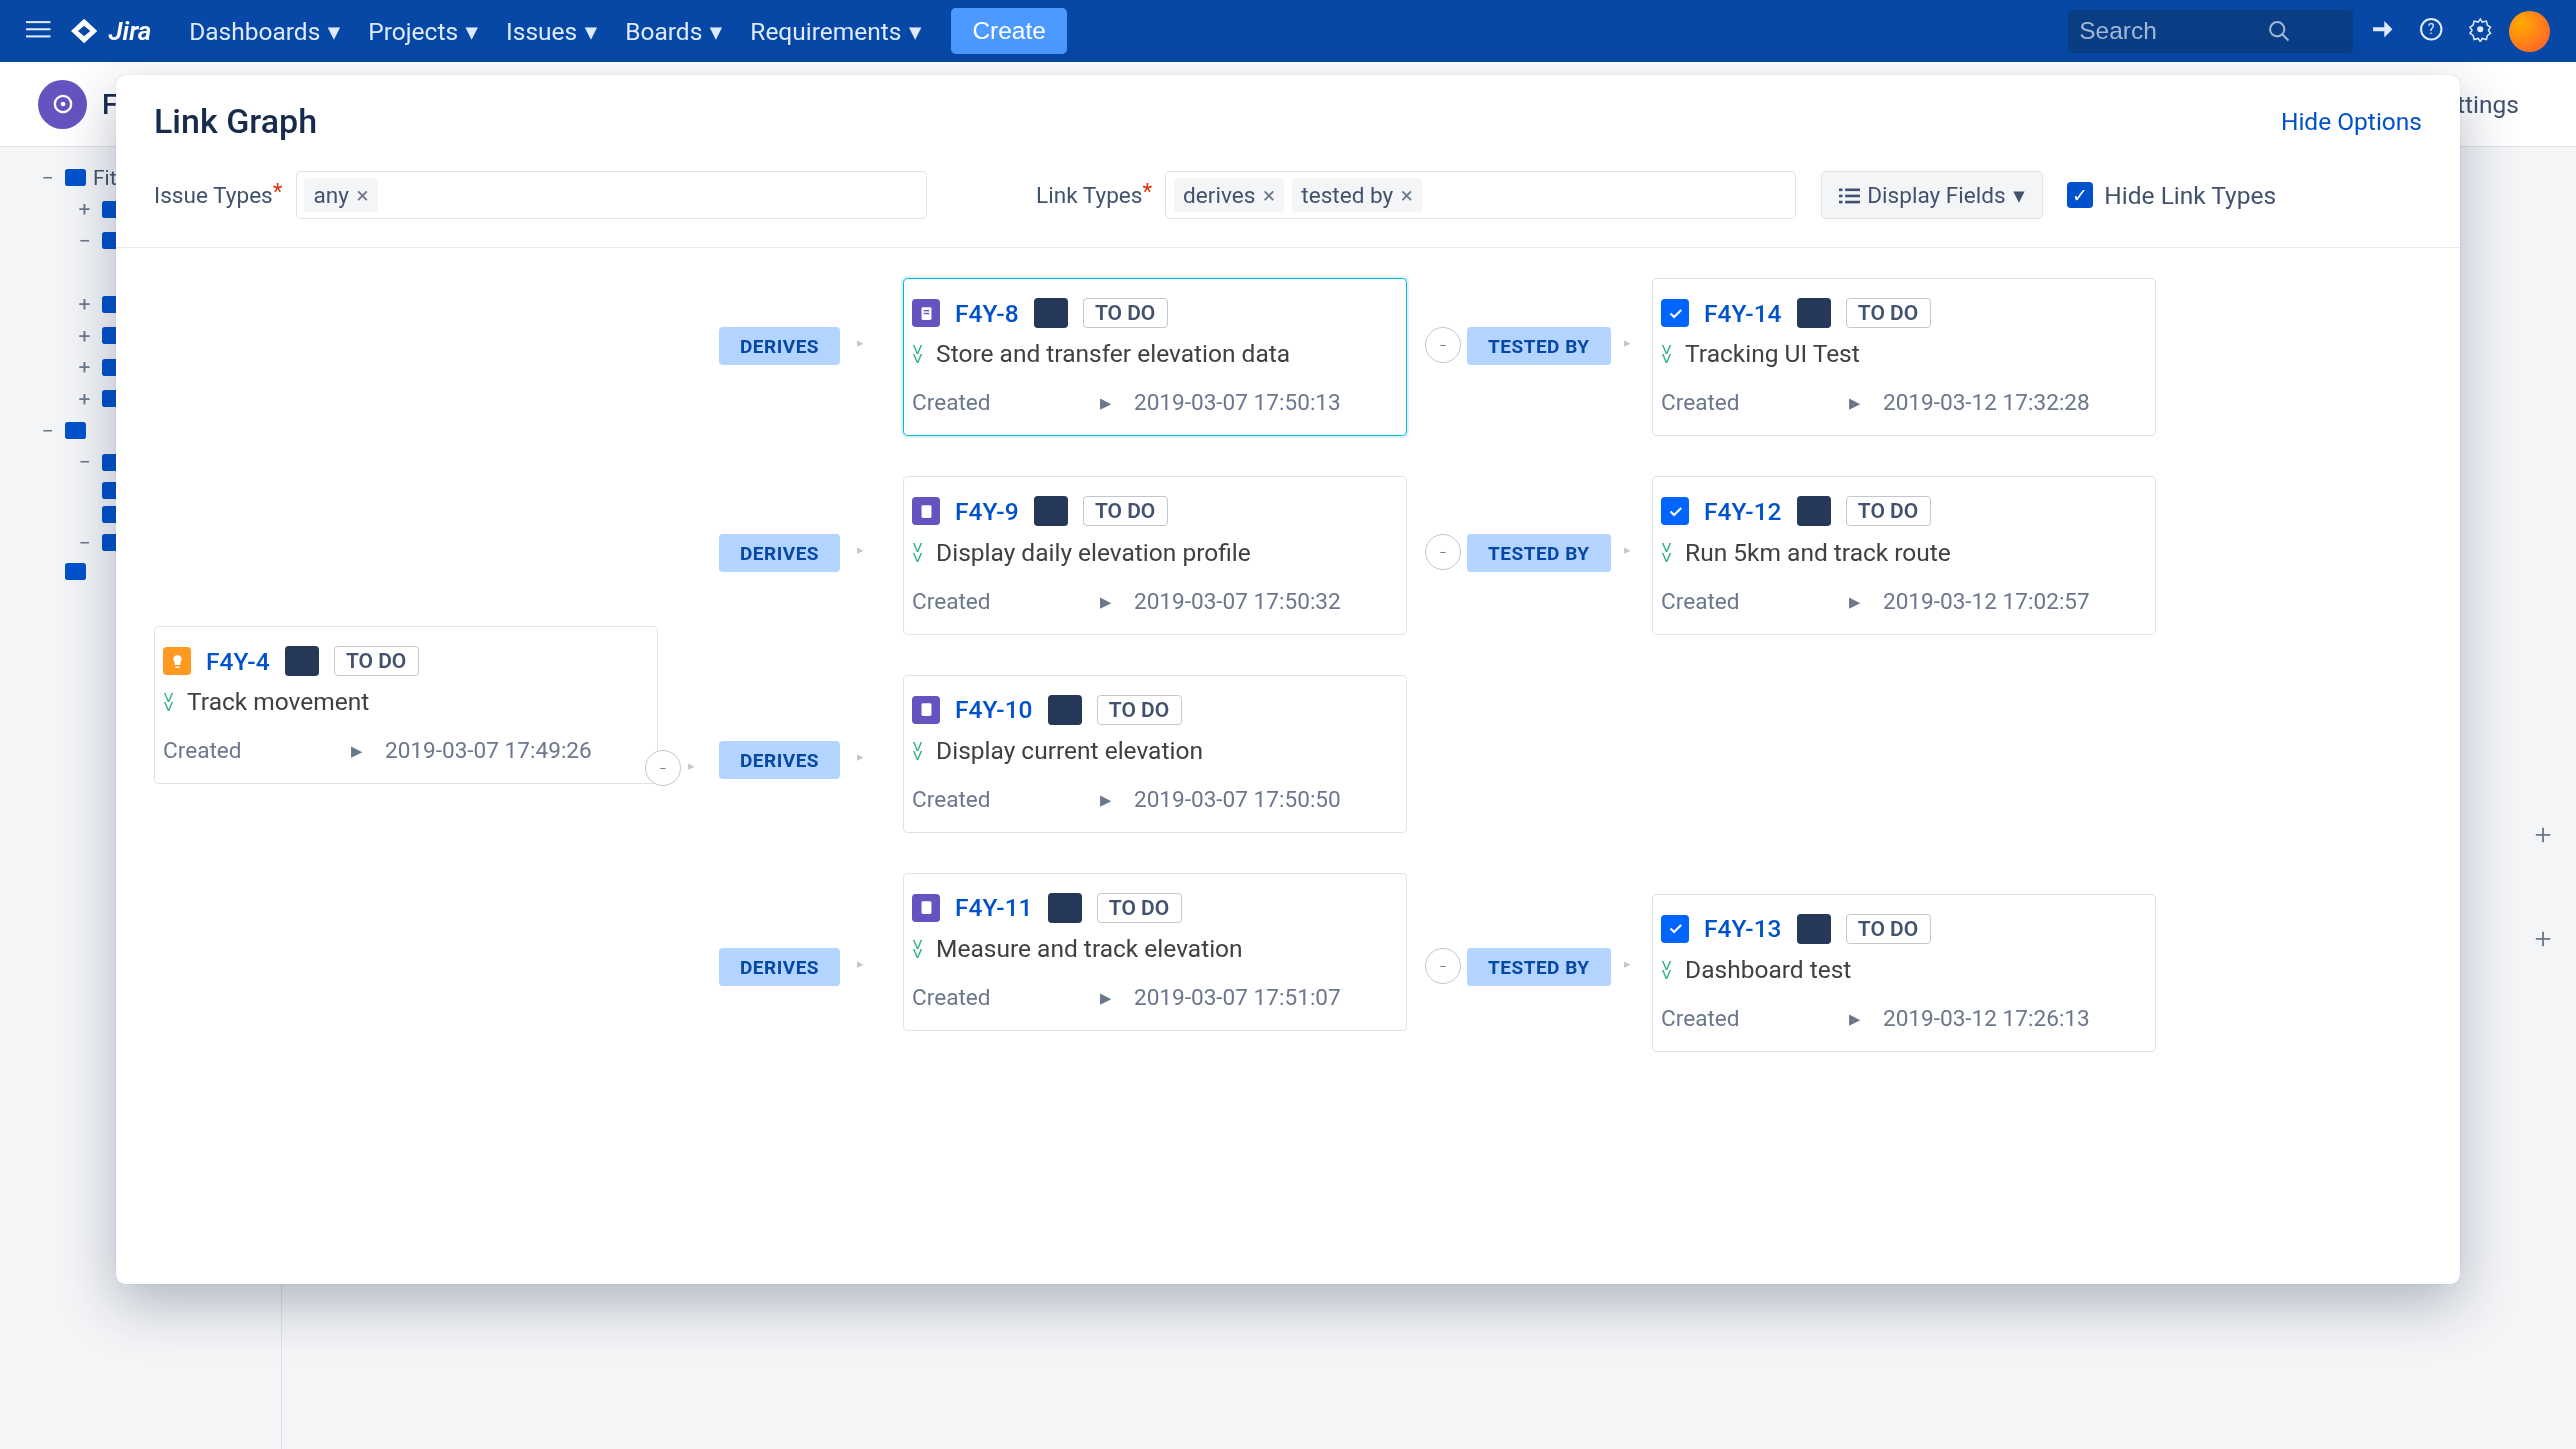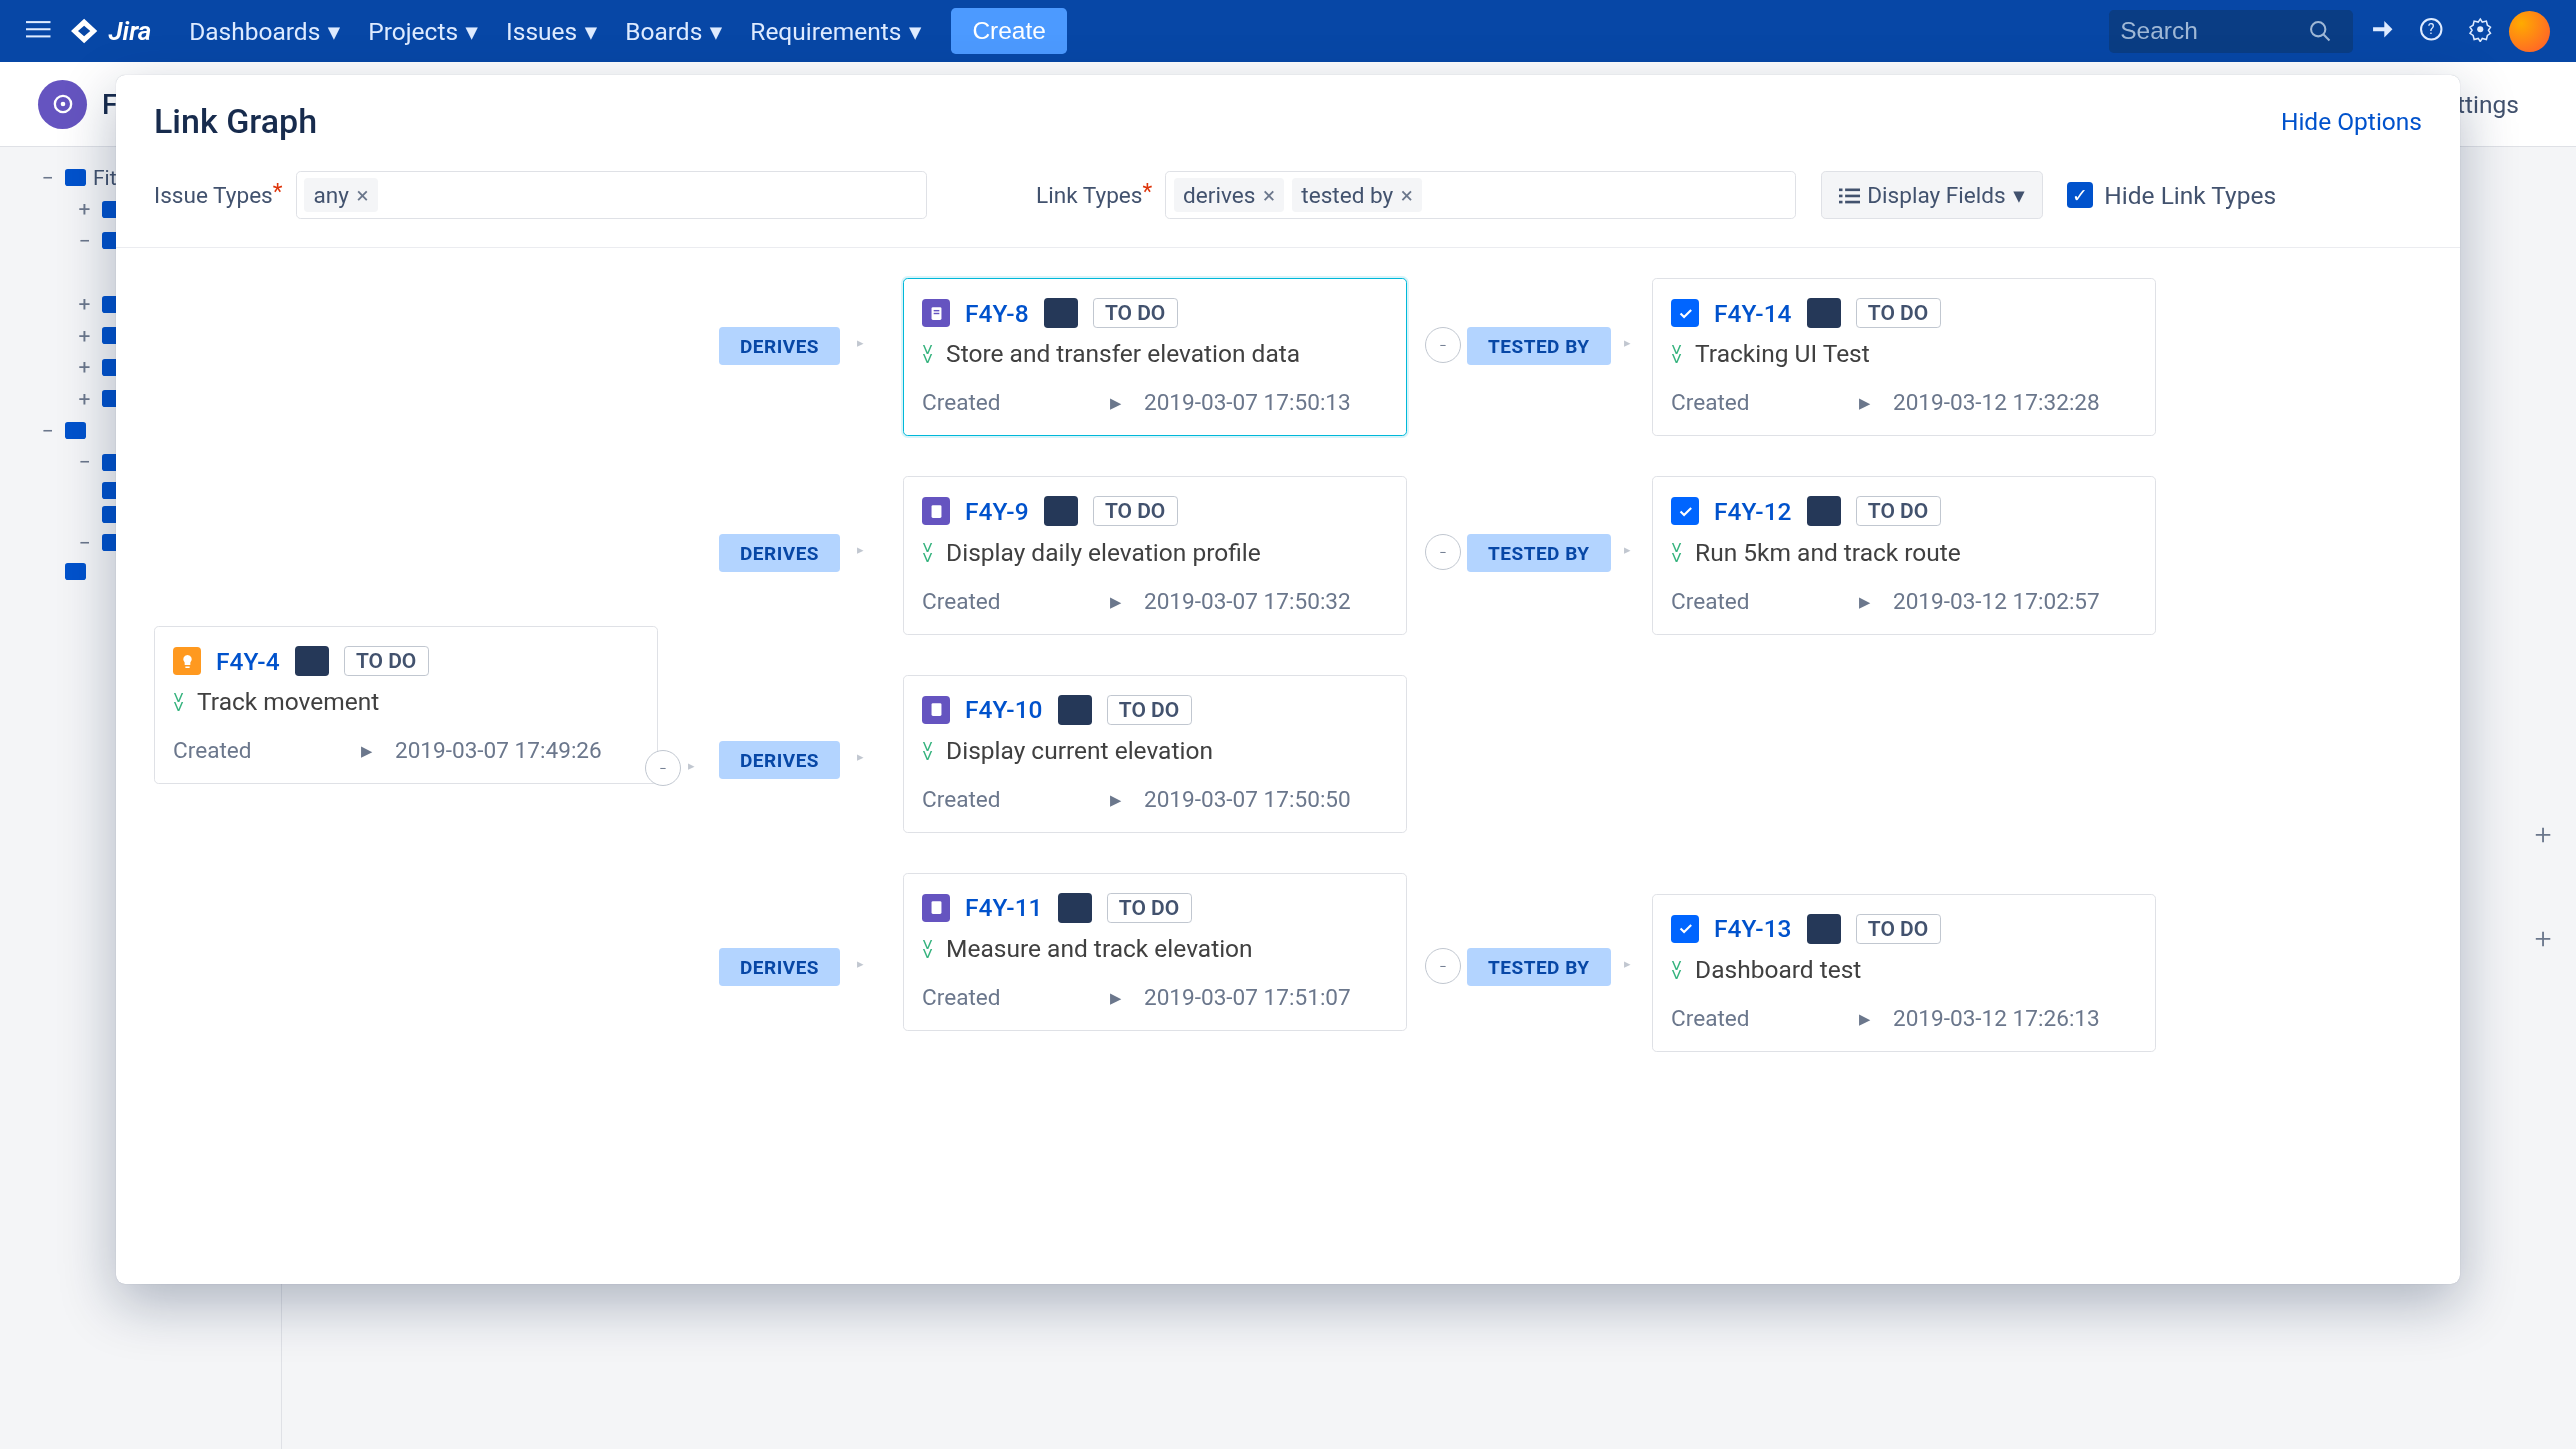--- a/index.html
+++ b/index.html
@@ -21,21 +21,21 @@
   background: #0747a6;
   color: #deebff;
   padding: 10px 26px;
   gap: 9.4px;
 }
 .topnav .hamburger { cursor: pointer; margin-right: 11.3px; }
 .topnav .logo { display: flex; align-items: center; gap: 9.4px; font-weight: 600; font-size: 26px; margin-right: 19px; color: #fff; font-style: italic; }
 .topnav .menu { color: #deebff; padding: 7.5px 9.4px; display: flex; align-items: center; gap: 7.5px; cursor: pointer; font-size: 24.5px; }
 .topnav .create-btn { background: #4c9aff; color: #fff; border: none; padding: 9.4px 21px; border-radius: 4.7px; font-size: 24.5px; cursor: pointer; margin-left: 11.3px; }
 .topnav .spacer { flex: 1; }
-.topnav .search { display: flex; align-items: center; background: #0a3d84; border-radius: 4.7px; padding: 0 11.3px; height: 43px; width: 244px; }
+.topnav .search { display: flex; align-items: center; background: #0a3d84; border-radius: 4.7px; padding: 0 11.3px; height: 43px; width: 285px; }
 .topnav .search input { background: transparent; border: none; outline: none; color: #deebff; font-size: 24.5px; width: 188px; }
 .topnav .search input::placeholder { color: #9fb8d6; }
 .topnav .righticon { color: #deebff; padding: 7.5px; cursor: pointer; }
 .topnav .avatar { width: 41px; height: 41px; border-radius: 50%; background: radial-gradient(circle at 30% 30%, #ffab00, #ff5630); }
 
 .subbar {
   display: flex;
   align-items: center;
   height: 85px;
   background: #fff;
@@ -139,21 +139,21 @@
 
 .col { display: flex; flex-direction: column; }
 .col-root { justify-content: center; margin-top: 348px; }
 .col-mid { gap: 40px; margin-left: 245px; }
 .col-right { gap: 40px; margin-left: 245px; }
 
 .card {
   width: 504px;
   border: 1.9px solid #dfe1e6;
   border-radius: 4.7px;
-  padding: 19px 18px;
+  padding: 19px 8px;
   background: #fff;
 }
 .card.highlight {
   border-color: #00b8d9;
   box-shadow: 0 0 0 1.9px rgba(0,184,217,0.15);
 }
 .card-spacer { height: 179px; }
 .card-head { display: flex; align-items: center; gap: 15px; margin-bottom: 11.3px; }
 .itype { width: 28px; height: 28px; border-radius: 3.8px; display: flex; align-items: center; justify-content: center; }
 .itype.idea { background: #ff991f; }

